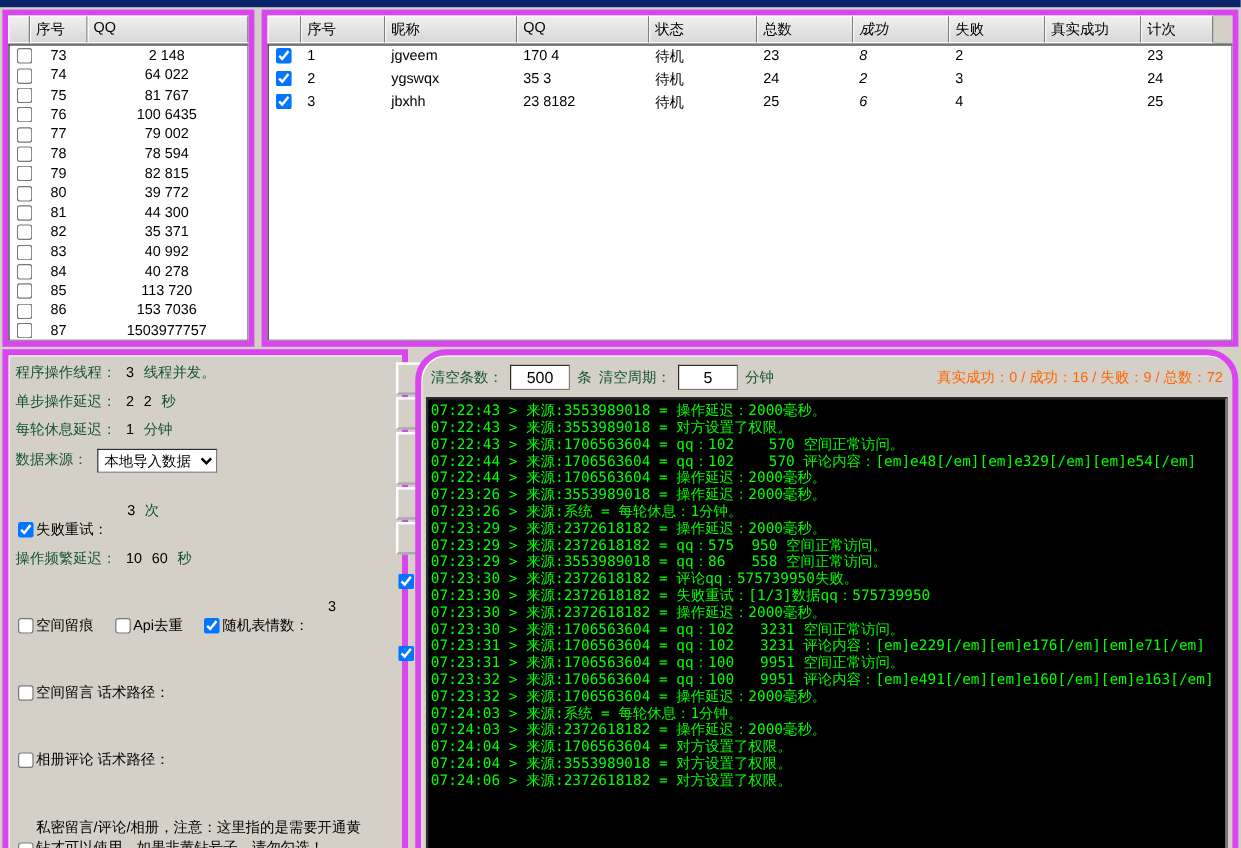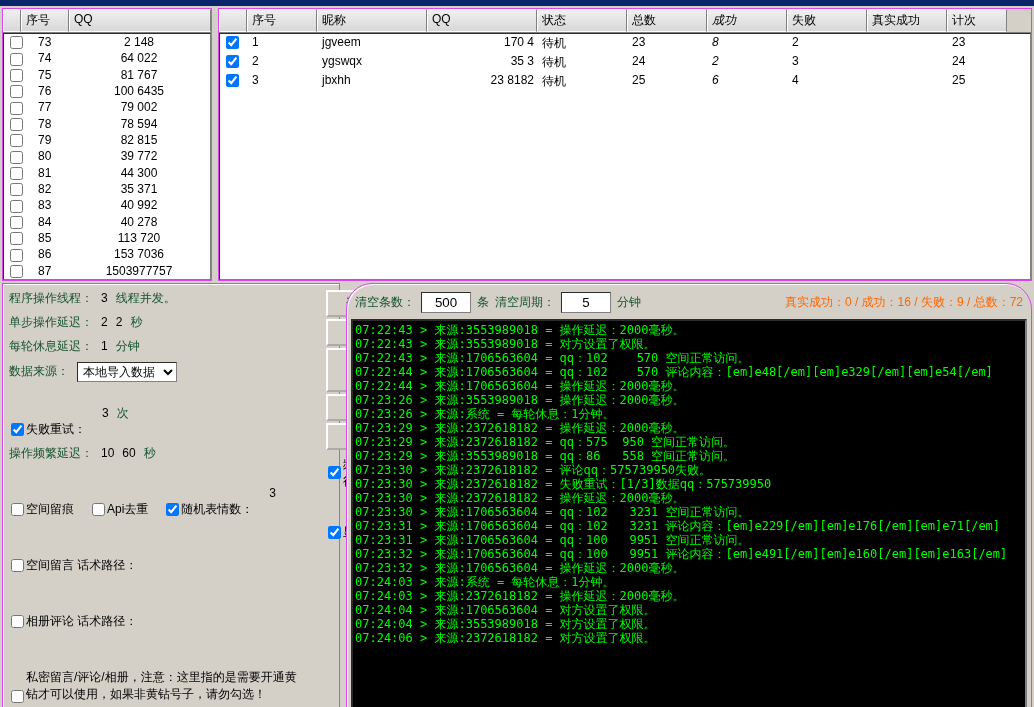--- a/index.html
+++ b/index.html
@@ -1,20 +1,20 @@
 <!DOCTYPE html>
 <html><head>
 <meta charset="utf-8">
 <style>
 * { box-sizing: border-box; margin: 0; padding: 0; }
 body { font-family: "SimSun", "MS Sans Serif", sans-serif; font-size: 12px; background: #d4d0c8; width: 1034px; height: 707px; overflow: hidden; }
 .top-bar { background: #0a246a; height: 6px; }
 .main-content { display: flex; flex-direction: column; padding: 2px; gap: 2px; height: 701px; }
 .top-section { display: flex; gap: 6px; height: 283px; }
-.left-panel, .right-panel, .bottom-left, .bottom-right { background: #d4d0c8; border: 1px solid #d946ef; box-shadow: inset 1px 1px 0 #fff; }
+.left-panel, .right-panel, .bottom-left, .bottom-right { background: #d4d0c8; border: 5px solid #d946ef; box-shadow: inset 1px 1px 0 #fff; }
 .left-panel { width: 210px; display: flex; flex-direction: column; }
 .right-panel { flex: 1; display: flex; flex-direction: column; }
 .table-header { display: flex; background: #d4d0c8; border-bottom: 1px solid #808080; }
 .table-header > div { border-right: 1px solid #808080; border-bottom: 1px solid #fff; border-top: 1px solid #fff; border-left: 1px solid #fff; background: linear-gradient(#f0f0f0,#d8d8d8); padding: 2px 4px; text-align: left; font-size: 12px; }
 .table-body { flex: 1; background: #fff; overflow-y: scroll; border: 1px inset #808080; }
 .table-row { display: flex; padding: 1px 0; }
 .table-row > div { padding: 0 4px; font-size: 12px; }
 input[type="checkbox"] { margin: 0 2px; vertical-align: middle; }
 .bottom-section { display: flex; gap: 6px; flex: 1; }
 .bottom-left { width: 338px; padding: 6px; display: flex; gap: 4px; }
@@ -33,21 +33,21 @@
 .stats-input { border: 1px inset #808080; background: #fff; width: 50px; text-align: center; padding: 2px; }
 .log-area { flex: 1; background: #000; border: 2px inset #808080; overflow-y: scroll; padding: 2px; margin-top: 2px; }
 .log-line { color: #00ff00; font-family: "SimSun", monospace; font-size: 12px; white-space: pre; line-height: 14px; }
 .checkbox-label { display: inline-flex; align-items: center; margin-right: 8px; margin-top: 32px; }
 .col-left-check { width: 30px; }
 .col-left-seq { width: 40px; }
 .col-left-qq { flex: 1; text-align: center; padding-right: 10px !important; }
 .col-r-check { width: 28px; }
 .col-r-seq { width: 70px; }
 .col-r-nick { width: 110px; }
-.col-r-qq { width: 110px; text-align: right; }
+.col-r-qq { width: 110px; }
 .col-r-status { width: 90px; }
 .col-r-total { width: 80px; text-align: left; }
 .col-r-succ { width: 80px; font-style: italic; }
 .col-r-fail { width: 80px; }
 .col-r-real { width: 80px; }
 .col-r-count { width: 60px; }
 </style>
 </head>
 <body>
 

